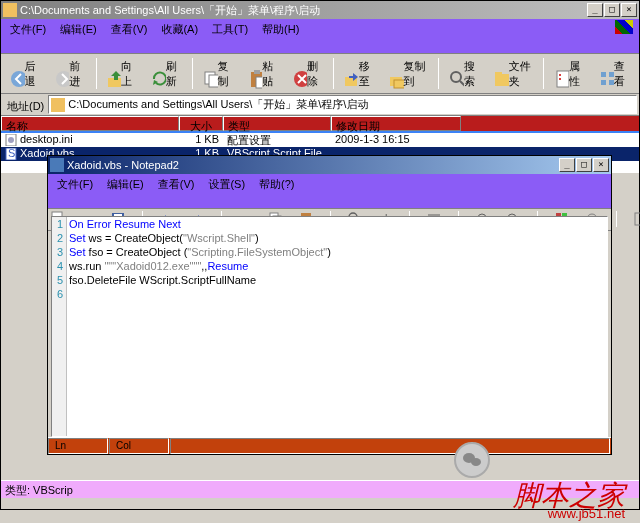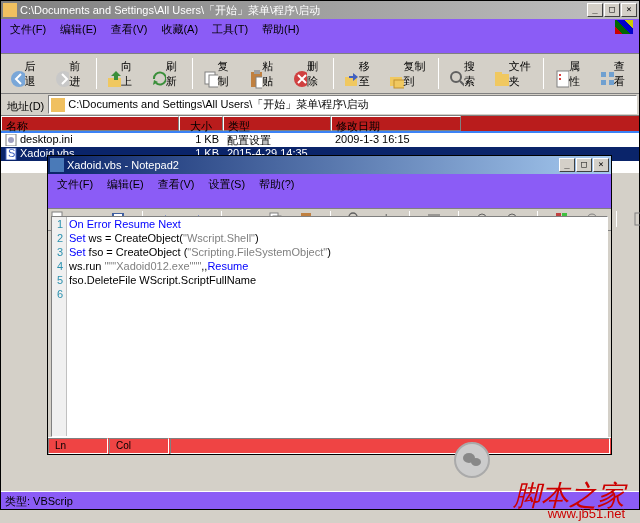--- a/index.html
+++ b/index.html
@@ -22,32 +22,32 @@
 .addr-lbl{padding:0 4px}
 .addr-fld{flex:1;height:19px;background:#fff;border:1px solid;border-color:#808080 #fff #fff #808080;display:flex;align-items:center;padding:0 2px}
 .addr-ico{width:14px;height:14px;background:#f0c060;margin-right:3px}
 .columnhdr{height:17px;display:flex;background:#b91c1c;border-bottom:2px solid #3b82f6}
 .col-h{border:1px solid;border-color:#fff #808080 #808080 #fff;padding:2px 4px;font-size:11px}
 .filelist{background:#fff;height:40px}
 .file-row{display:flex;height:14px;padding:0}
 .file-row.sel{background:#0a246a;color:#fff}
 .fcell{padding:0 4px;overflow:hidden;white-space:nowrap}
 .fico{width:14px;height:12px;display:inline-block;margin-right:1px;vertical-align:middle}
-.statusbar{position:absolute;bottom:0;left:0;right:0;height:18px;background:#8b5cf6;border-top:1px solid #fff;padding:2px 4px;font-size:11px}
+.statusbar{position:absolute;bottom:11px;left:0;right:0;height:18px;background:#f0abfc;border-top:1px solid #fff;padding:2px 4px;font-size:11px}
 
 .np2{left:47px;top:155px;width:565px;height:300px}
 .np-toolbar{height:22px;display:flex;align-items:flex-start;padding:2px;border-bottom:1px solid #808080;gap:14px}
 .np-ico{width:16px;height:16px;display:inline-block}
 .np-sep{width:1px;height:16px;background:#808080;margin:0 2px;border-right:1px solid #fff}
 .editor{background:#fff;position:absolute;top:60px;bottom:17px;left:3px;right:3px;border:1px solid;border-color:#808080 #fff #fff #808080;font-family:"Courier New",monospace;font-size:12px;overflow:auto}
 .gutter{position:absolute;left:0;top:0;bottom:0;width:15px;background:#f0f0f0;border-right:1px solid #c0c0c0;text-align:right;padding-right:3px;color:#2b91af;font-size:11px;line-height:14px}
 .code{margin-left:17px;line-height:14px;white-space:pre}
 .code .kw{color:#0000ff;font-weight:normal}
 .code .str{color:#808080}
-.np-status{position:absolute;bottom:0;left:0;right:0;height:17px;background:#ef4444;border-top:1px solid #fff;display:flex}
+.np-status{position:absolute;bottom:0;left:0;right:0;height:17px;background:#c2410c;border-top:1px solid #fff;display:flex}
 .np-scell{border:1px solid;border-color:#808080 #fff #fff #808080;padding:1px 6px;font-size:10px;margin-right:1px}
 .watermark{position:absolute;right:15px;bottom:8px;color:#c00;font-size:28px;font-family:"STKaiti","KaiTi",serif;font-style:italic}
 .wm-url{position:absolute;right:15px;bottom:2px;color:#c00;font-size:13px;font-family:Arial}
 .wechat{position:absolute;right:150px;bottom:45px;width:36px;height:36px;border-radius:50%;background:#ccc;border:2px solid #aaa}
 .wechat::before{content:"";position:absolute;left:7px;top:9px;width:12px;height:10px;border-radius:50%;background:#888}
 .wechat::after{content:"";position:absolute;left:15px;top:14px;width:10px;height:8px;border-radius:50%;background:#888}
 .flagico{width:18px;height:14px;margin-left:auto;margin-right:4px;background:linear-gradient(45deg,#c00 25%,#060 25% 50%,#00c 50% 75%,#cc0 75%)}
 </style>
 </head>
 <body>
@@ -195,21 +195,21 @@
       <div class="fcell" style="width:44px;text-align:right">1 KB</div>
       <div class="fcell" style="width:108px">配置设置</div>
       <div class="fcell" style="width:130px">2009-1-3 16:15</div>
     </div>
     <div class="file-row sel">
       <div class="fcell" style="width:178px"><span class="fico"><svg width="14" height="12">
               <rect x="1" y="0" width="10" height="12" fill="#fff" stroke="#4060c0"></rect>
               <text x="3" y="9" font-size="7" fill="#4060c0">S</text>
             </svg></span><span>Xadoid.vbs</span></div>
       <div class="fcell" style="width:44px;text-align:right">1 KB</div>
-      <div class="fcell" style="width:130px">2015-4-29 14:35</div>
+      <div class="fcell" style="width:108px">VBScript Script File</div>
     </div>
   </div>
   <div class="statusbar">
     <span>类型: VBScrip</span>
   </div>
 </div>
 
 <div class="window np2">
   <div class="titlebar">
     <span class="tb-ico" style="background:#4a7ab8"></span>

